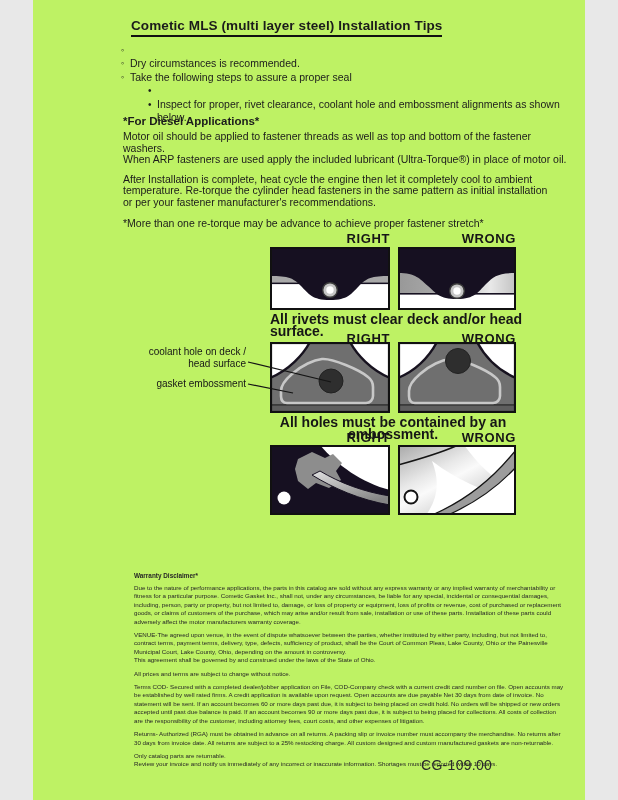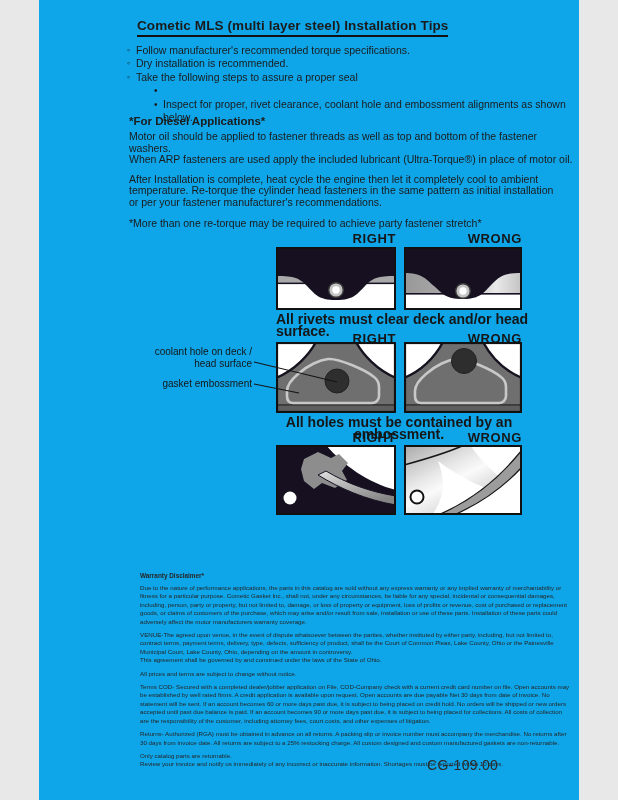--- a/index.html
+++ b/index.html
@@ -1,19 +1,19 @@
 <!DOCTYPE html>
 <html><head>
 <meta charset="utf-8">
 <style>
   html,body{margin:0;padding:0;background:#e8e8e8;}
   .page{
-    position:relative;width:540px;height:800px;background:#0ea5e9;
+    position:relative;width:540px;height:800px;background:#bef264;
     font-family:"Liberation Sans","DejaVu Sans",sans-serif;color:#1b1b1b;
-    overflow:hidden;margin:0 auto;
+    overflow:hidden;margin:0 auto;padding-left:12px;
   }
   
   .tips{position:absolute;left:88px;top:16px;width:470px;}
   .title{
     display:inline-block;margin:0 0 0 10px;font-size:13.5px;font-weight:bold;
     border-bottom:2px solid #111;padding-bottom:2px;letter-spacing:0.1px;
   }
   .bullets{margin-top:7px;font-size:10.5px;line-height:13.4px;}
   .b-row{display:flex;align-items:flex-start;}
   .b-dot{width:9px;flex:0 0 9px;font-size:9px;line-height:13.4px;text-align:left;}
@@ -43,25 +43,24 @@
 </head>
 <body>
 
 <div class="page">
 
   <div class="tips">
     <h1 class="title">Cometic MLS (multi layer steel) Installation Tips</h1>
     <div class="bullets">
       <div class="b-row">
         <span class="b-dot">◦</span>
-        <span>Follow manufacturer's recommended torque specifications.</span>
       </div>
       <div class="b-row">
         <span class="b-dot">◦</span>
-        <span>Dry installation is recommended.</span>
+        <span>Dry circumstances is recommended.</span>
       </div>
       <div class="b-row">
         <span class="b-dot">◦</span>
         <span>Take the following steps to assure a proper seal</span>
       </div>
       <div class="b-row sub">
         <span class="b-dot">•</span>
       </div>
       <div class="b-row sub">
         <span class="b-dot">•</span>
@@ -70,21 +69,21 @@
     </div>
   </div>
 
   <div class="diesel">
     <h2>*For Diesel Applications*</h2>
     <p class="p1">Motor oil should be applied to fastener threads as well as top and bottom of the fastener washers.
 When ARP fasteners are used apply the included lubricant (Ultra-Torque®) in place of motor oil.</p>
     <p class="p2">After Installation is complete, heat cycle the engine then let it completely cool to ambient
 temperature. Re-torque the cylinder head fasteners in the same pattern as initial installation
 or per your fastener manufacturer's recommendations.</p>
-    <p class="p3">*More than one re-torque may be required to achieve party fastener stretch*</p>
+    <p class="p3">*More than one re-torque may be advance to achieve proper fastener stretch*</p>
   </div>
 
   <div class="d-label" style="left:237px;top:231px;width:120px">RIGHT</div>
   <div class="d-label" style="left:365px;top:231px;width:118px">WRONG</div>
 
   <div class="panel" style="left:237px;top:247px">
     <svg width="120" height="63" viewBox="0 0 120 63">
       <rect width="120" height="63" fill="#ffffff"></rect>
       <rect y="29" width="120" height="7" fill="#a9a9a9"></rect>
       <rect y="35.6" width="120" height="1.5" fill="#161021"></rect>

